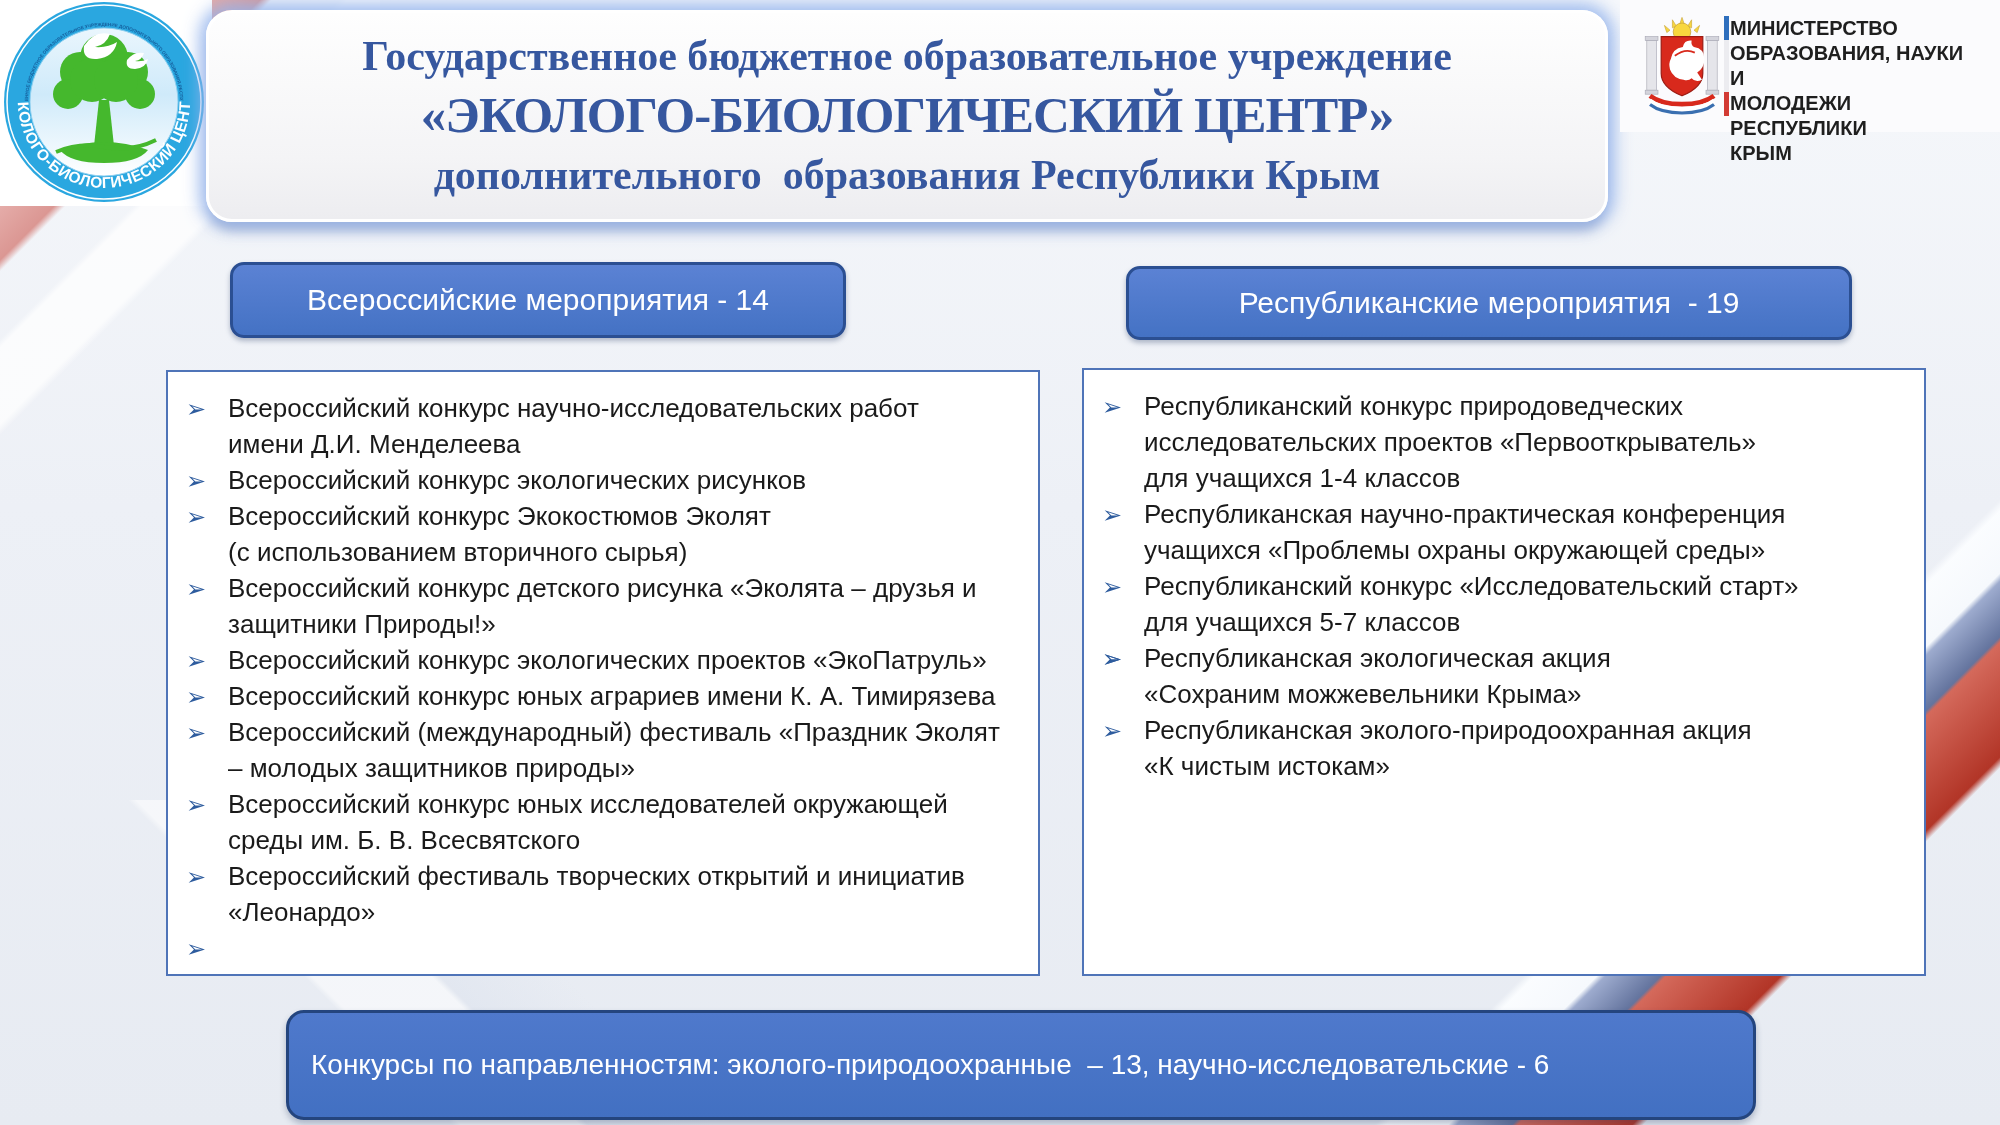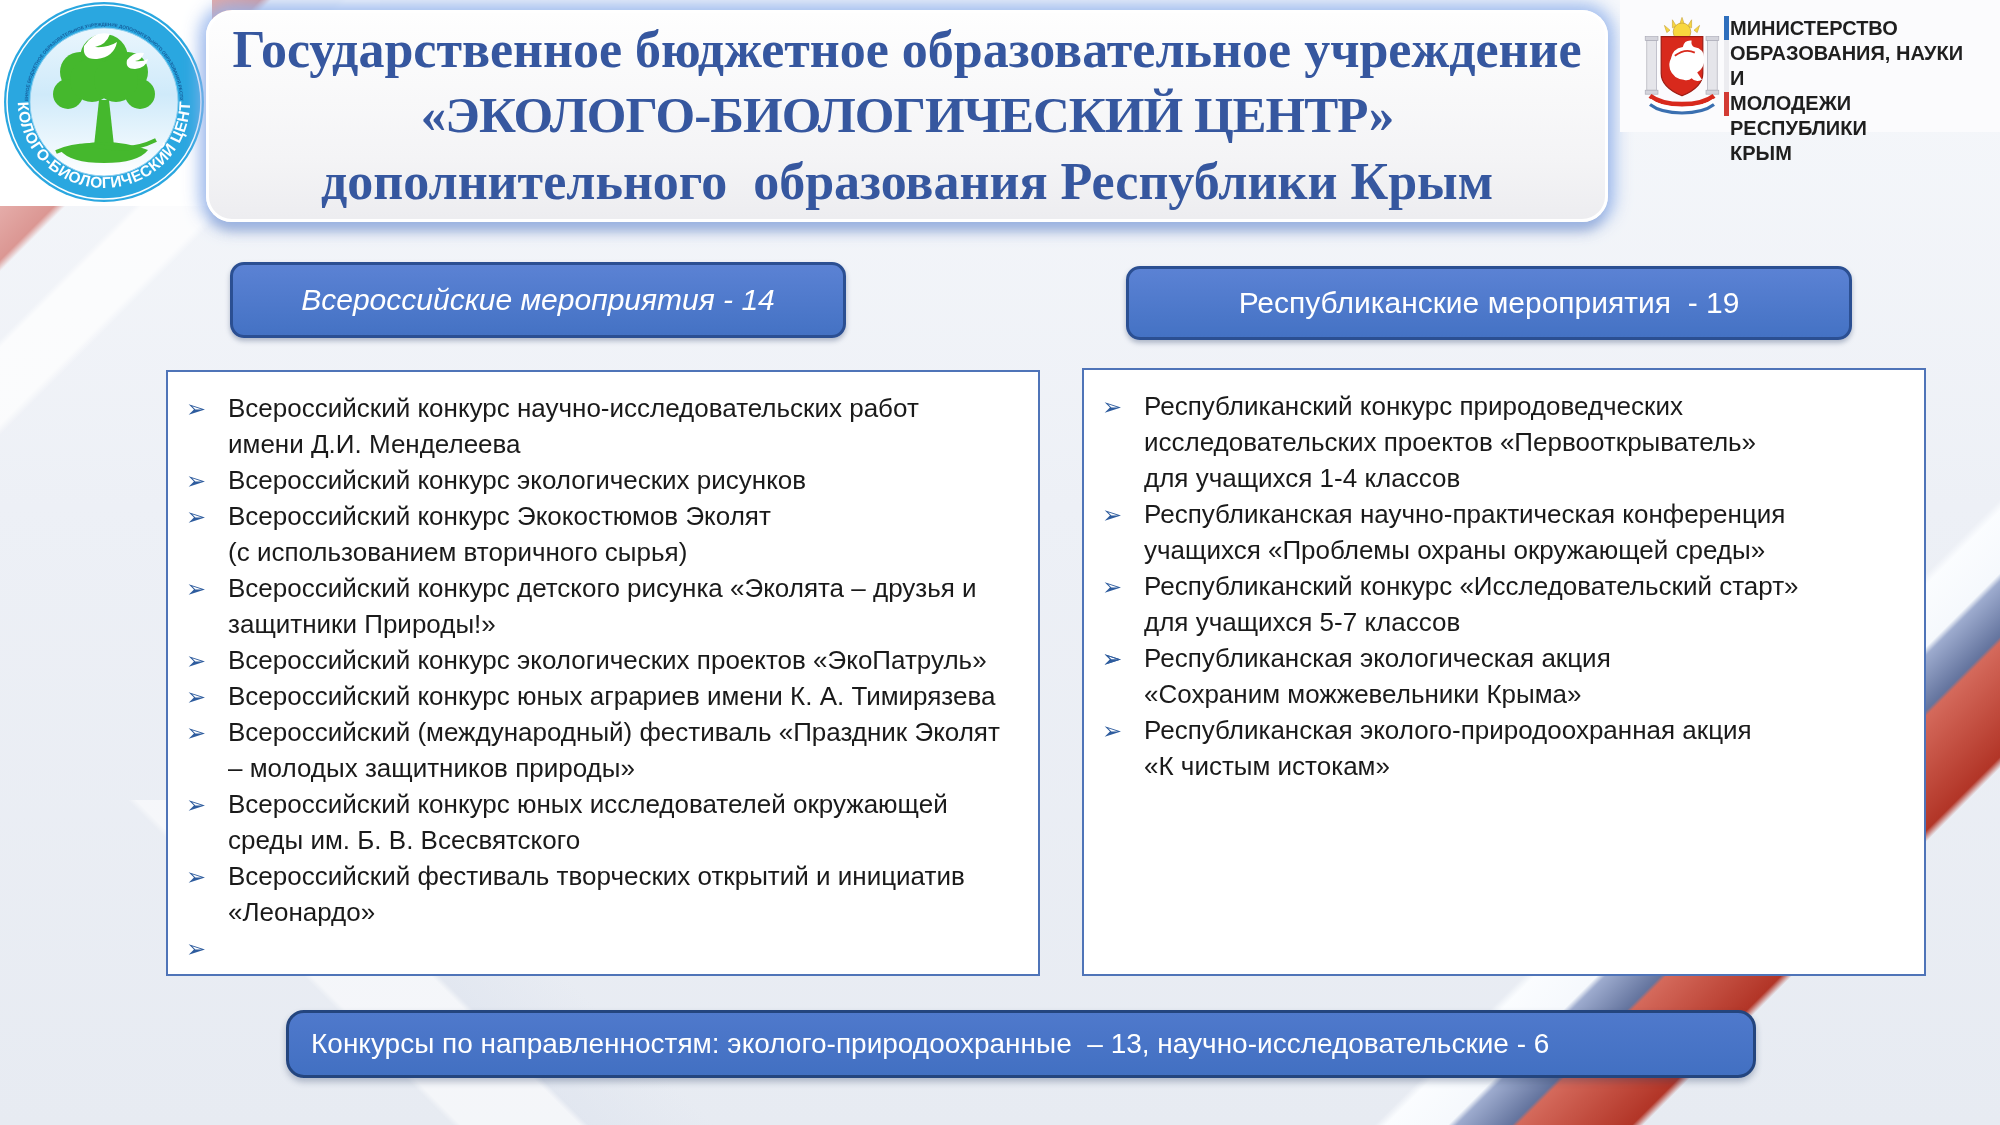--- a/index.html
+++ b/index.html
@@ -25,47 +25,47 @@
       rgba(221,227,238,.55) 416px,rgba(221,227,238,0) 505px);}
   
   .ebc-logo{position:absolute;left:0;top:0;width:212px;height:206px;background:#ffffff;z-index:2;}
   
   .title-card{position:absolute;left:206px;top:10px;width:1402px;height:212px;z-index:2;
     border-radius:26px;border:3px solid #ffffff;box-sizing:border-box;
     background:linear-gradient(180deg,#fefefe 0%,#f4f4f6 70%,#ededf0 100%);
     box-shadow:0 0 16px 7px rgba(148,180,236,.85),0 12px 12px -5px rgba(100,110,145,.5);
     display:flex;flex-direction:column;align-items:center;justify-content:center;}
   .title-line{font-family:"Liberation Serif",serif;font-weight:bold;color:#36579f;
-    font-size:52px;line-height:1.32;white-space:pre-wrap;}
+    font-size:42px;line-height:1.32;white-space:pre-wrap;}
   .title-line.big{font-size:51px;line-height:1.25;letter-spacing:-1px;}
   
   .ministry{position:absolute;left:1620px;top:0;width:380px;height:132px;background:#fbfbfd;z-index:2;}
   .coat{position:absolute;left:22px;top:8px;width:80px;height:118px;}
   .ministry-divider{position:absolute;left:104px;top:16px;width:5px;height:100px;
     background:linear-gradient(180deg,#2f6fbd 0 24%,#ececf0 24% 76%,#d23b34 76% 100%);}
   .ministry-text{position:absolute;left:110px;top:16px;width:250px;
     font-size:20px;line-height:25px;font-weight:bold;color:#1f1f1f;}
   
   .pill{position:absolute;z-index:2;display:flex;align-items:center;justify-content:center;
     background:linear-gradient(180deg,#5b82d4,#4472c4);border:3px solid #2b4f92;border-radius:14px;
     box-sizing:border-box;color:#ffffff;font-size:30px;box-shadow:0 3px 5px rgba(50,70,110,.35);
     white-space:pre-wrap;}
-  .pill-left{left:230px;top:262px;width:616px;height:76px;font-style:italic;}
+  .pill-left{left:230px;top:262px;width:616px;height:76px;}
   .pill-right{left:1126px;top:266px;width:726px;height:74px;}
   
   .list-box{position:absolute;z-index:2;background:#ffffff;border:2px solid #4f74b8;
     box-sizing:border-box;padding:18px 12px 8px 0;overflow:hidden;}
   .box-left{left:166px;top:370px;width:874px;height:606px;}
   .box-right{left:1082px;top:368px;width:844px;height:608px;}
   ul.event-list{list-style:none;margin:0;padding:0;}
   ul.event-list li{position:relative;padding-left:60px;font-size:26px;line-height:36px;color:#1a1a1a;}
   ul.event-list .bullet{position:absolute;left:18px;top:1px;color:#2e5c9e;font-size:24px;}
   ul.event-list .item-text{white-space:pre-line;}
   
-  .footer-bar{position:absolute;left:286px;top:1010px;width:1470px;height:68px;z-index:2;
+  .footer-bar{position:absolute;left:286px;top:1010px;width:1470px;height:110px;z-index:2;
     background:linear-gradient(180deg,#4f79cc,#4270c2);border:3px solid #24457e;border-radius:18px;
     box-sizing:border-box;display:flex;align-items:center;padding-left:22px;
     color:#ffffff;font-size:28px;white-space:pre-wrap;box-shadow:0 4px 6px rgba(40,60,100,.3);}
 </style>
 </head>
 <body>
 
 <div class="slide">
 
   <div class="decor pink-band"></div>

